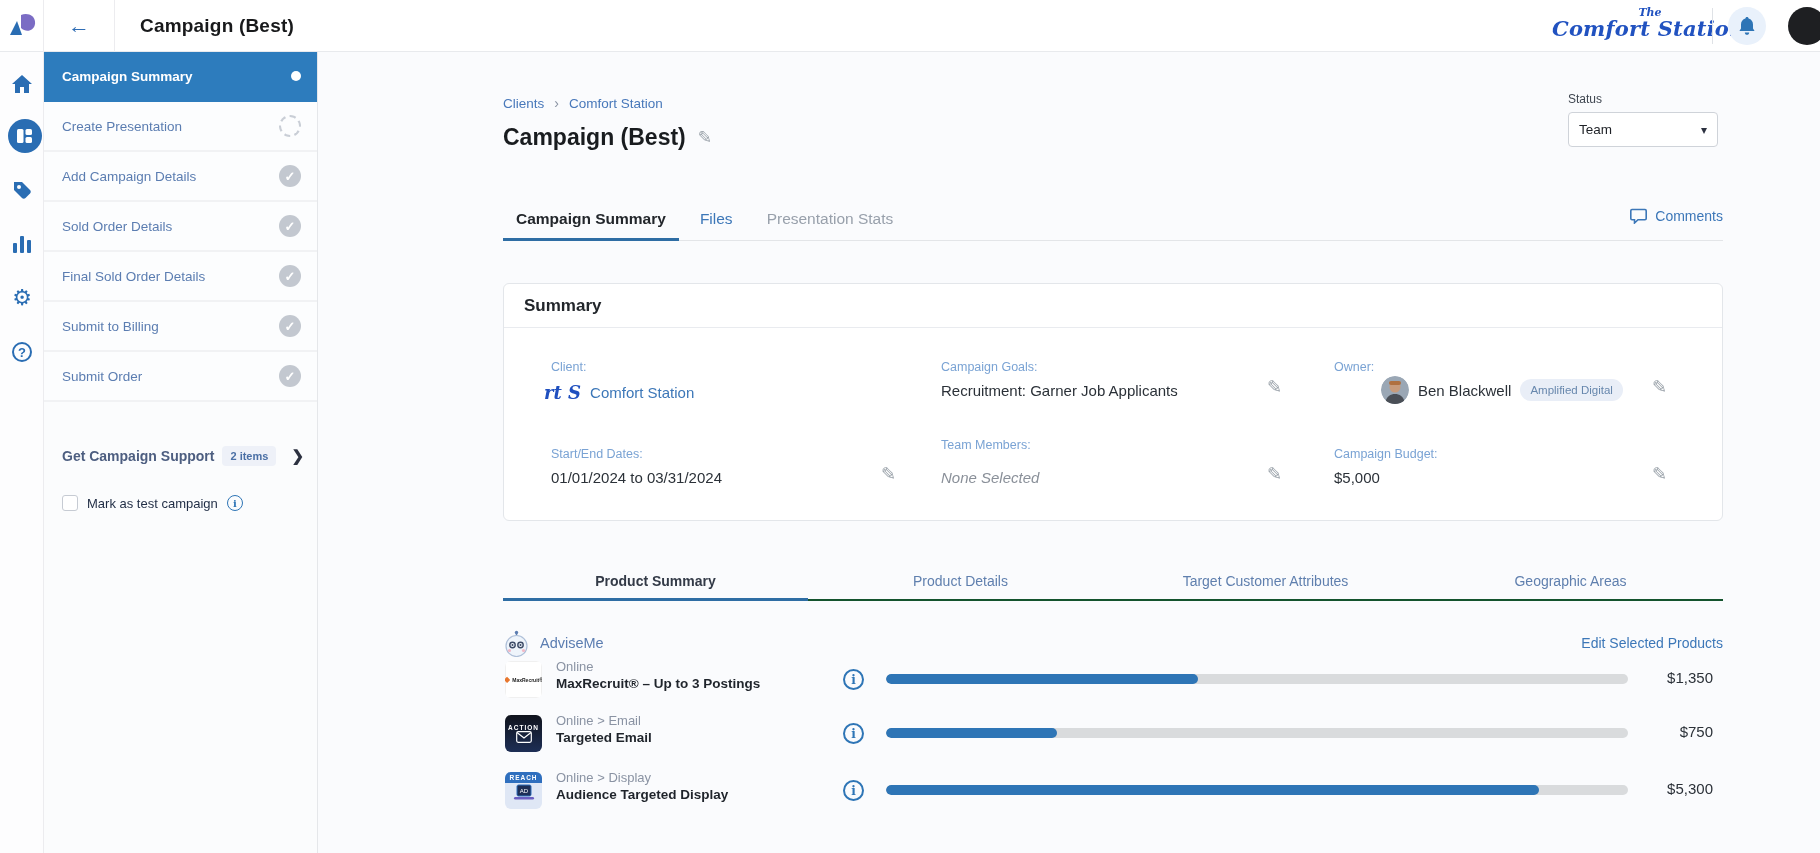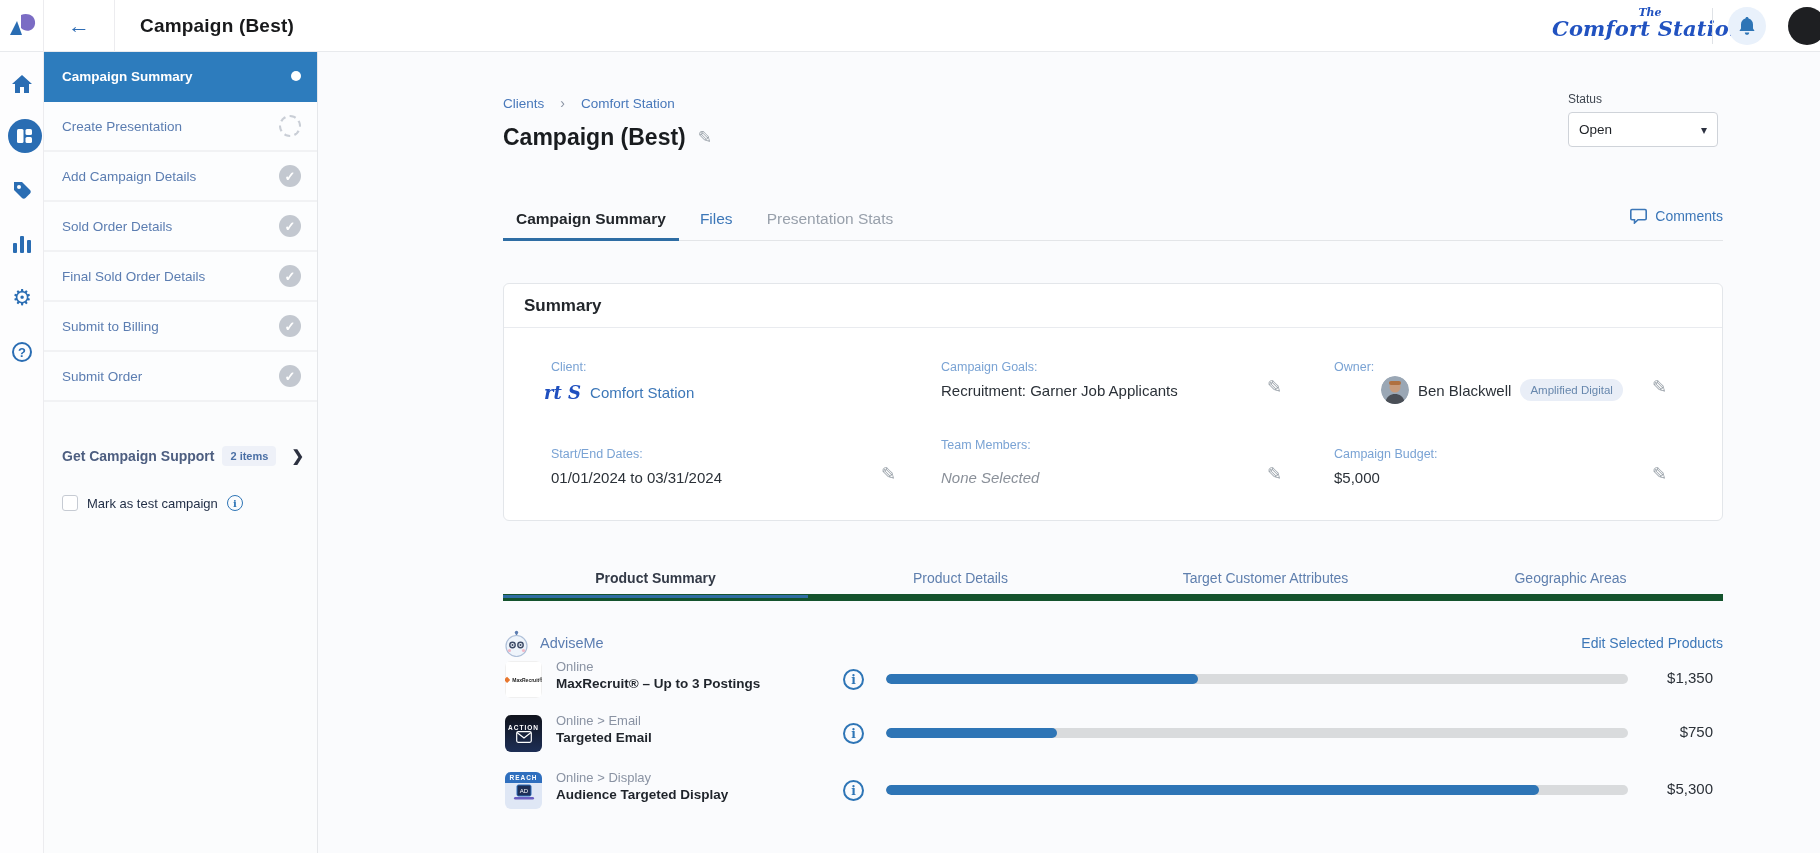--- a/index.html
+++ b/index.html
@@ -53,21 +53,21 @@
   .support-chevron { margin-left:auto; font-size:15px; font-weight:700; color:#2c3140; }
   .test-row { position:absolute; left:18px; top:443px; display:flex; align-items:center; gap:9px; }
   .cb { width:16px; height:16px; border:1.5px solid #c6cbd3; border-radius:3px; background:#fff; cursor:pointer; }
   .test-row .lbl { font-size:13px; font-weight:400; color:#1f2c44; cursor:pointer; }
   .info-ic { width:16px; height:16px; border:1.6px solid #2e75b6; border-radius:50%; color:#2e75b6;
     font-size:10px; font-weight:700; display:flex; align-items:center; justify-content:center;
     font-family:"DejaVu Serif", serif; cursor:pointer; }
 
   
   .main { position:absolute; left:318px; top:52px; width:1502px; height:801px; background:#fafbfd; }
-  .crumb { position:absolute; left:185px; top:43px; font-size:13.5px; color:#4878ba; display:flex; gap:16px; align-items:center; }
+  .crumb { position:absolute; left:185px; top:43px; font-size:13.5px; color:#4878ba; display:flex; gap:10px; align-items:center; }
   .crumb .sep { color:#8a93a3; font-size:14px; }
   .crumb a { color:#4878ba; text-decoration:none; cursor:pointer; }
   .page-title-row { position:absolute; left:185px; top:72px; display:flex; align-items:center; gap:12px; }
   .page-title { font-size:23px; font-weight:700; color:#191c1f; }
   .pencil { color:#98a0a8; font-size:17px; cursor:pointer; line-height:1; }
   .status-block { position:absolute; left:1250px; top:40px; width:150px; }
   .status-lbl { font-size:12px; color:#3f4650; margin-bottom:6px; }
   .status-select { height:35px; background:#fff; border:1px solid #cfd3d9; border-radius:4px; display:flex;
     align-items:center; padding:0 10px; font-size:13.5px; color:#1e2126; cursor:pointer; }
   .status-select .caret { margin-left:auto; font-size:12px; color:#2c3140; }
@@ -87,21 +87,21 @@
     font-size:17px; font-weight:600; color:#22262b; }
   .f-lbl { position:absolute; font-size:12.5px; color:#7aa3d4; }
   .f-val { position:absolute; font-size:15px; color:#2b3138; display:flex; align-items:center; gap:9px; }
   .f-val.muted { color:#8a9099; font-style:italic; }
   .client-logo { font-family:"DejaVu Serif", serif; font-style:italic; font-weight:700; color:#1f4fbf; font-size:18px; }
   .client-link { color:#3c77b8; cursor:pointer; }
   .owner-badge { background:#e9eef7; color:#6787ad; font-size:11.5px; padding:5px 10px; border-radius:12px; }
   .pencil-abs { position:absolute; color:#98a0a8; font-size:18px; cursor:pointer; }
 
   
-  .ptabs { position:absolute; left:185px; top:512px; width:1220px; height:37px; border-bottom:7px solid #14532d; display:flex;align-items:center; }
+  .ptabs { position:absolute; left:185px; top:512px; width:1220px; height:37px; border-bottom:2px solid #14532d; display:flex; }
   .ptab { width:305px; text-align:center; font-size:14px; color:#5f7fae; padding-top:9px; cursor:pointer; height:37px; }
   .ptab.active { color:#333a47; font-weight:600; border-bottom:3px solid #2e6da4; }
 
   .advise-row { position:absolute; left:185px; top:576px; width:1220px; height:30px; display:flex; align-items:center; }
   .advise-lbl { margin-left:10px; font-size:14.5px; color:#5b7db1; }
   .edit-link { margin-left:auto; font-size:14px; color:#3c77b8; cursor:pointer; }
 
   
   .prow { position:absolute; left:185px; width:1220px; height:40px; }
   .prow .picon { position:absolute; left:2px; top:2px; width:37px; height:37px; border-radius:6px; overflow:hidden; }
@@ -240,21 +240,21 @@
   </div>
 
   <div class="page-title-row">
     <span class="page-title">Campaign (Best)</span>
     <span class="pencil">✎</span>
   </div>
 
   <div class="status-block">
     <div class="status-lbl">Status</div>
     <div class="status-select">
-      <span>Open</span>
+      <span>Team</span>
       <span class="caret">▾</span>
     </div>
   </div>
 
   <div class="tabs">
     <div class="tab active">Campaign Summary</div>
     <div class="tab linked">Files</div>
     <div class="tab dim">Presentation Stats</div>
   </div>
 

